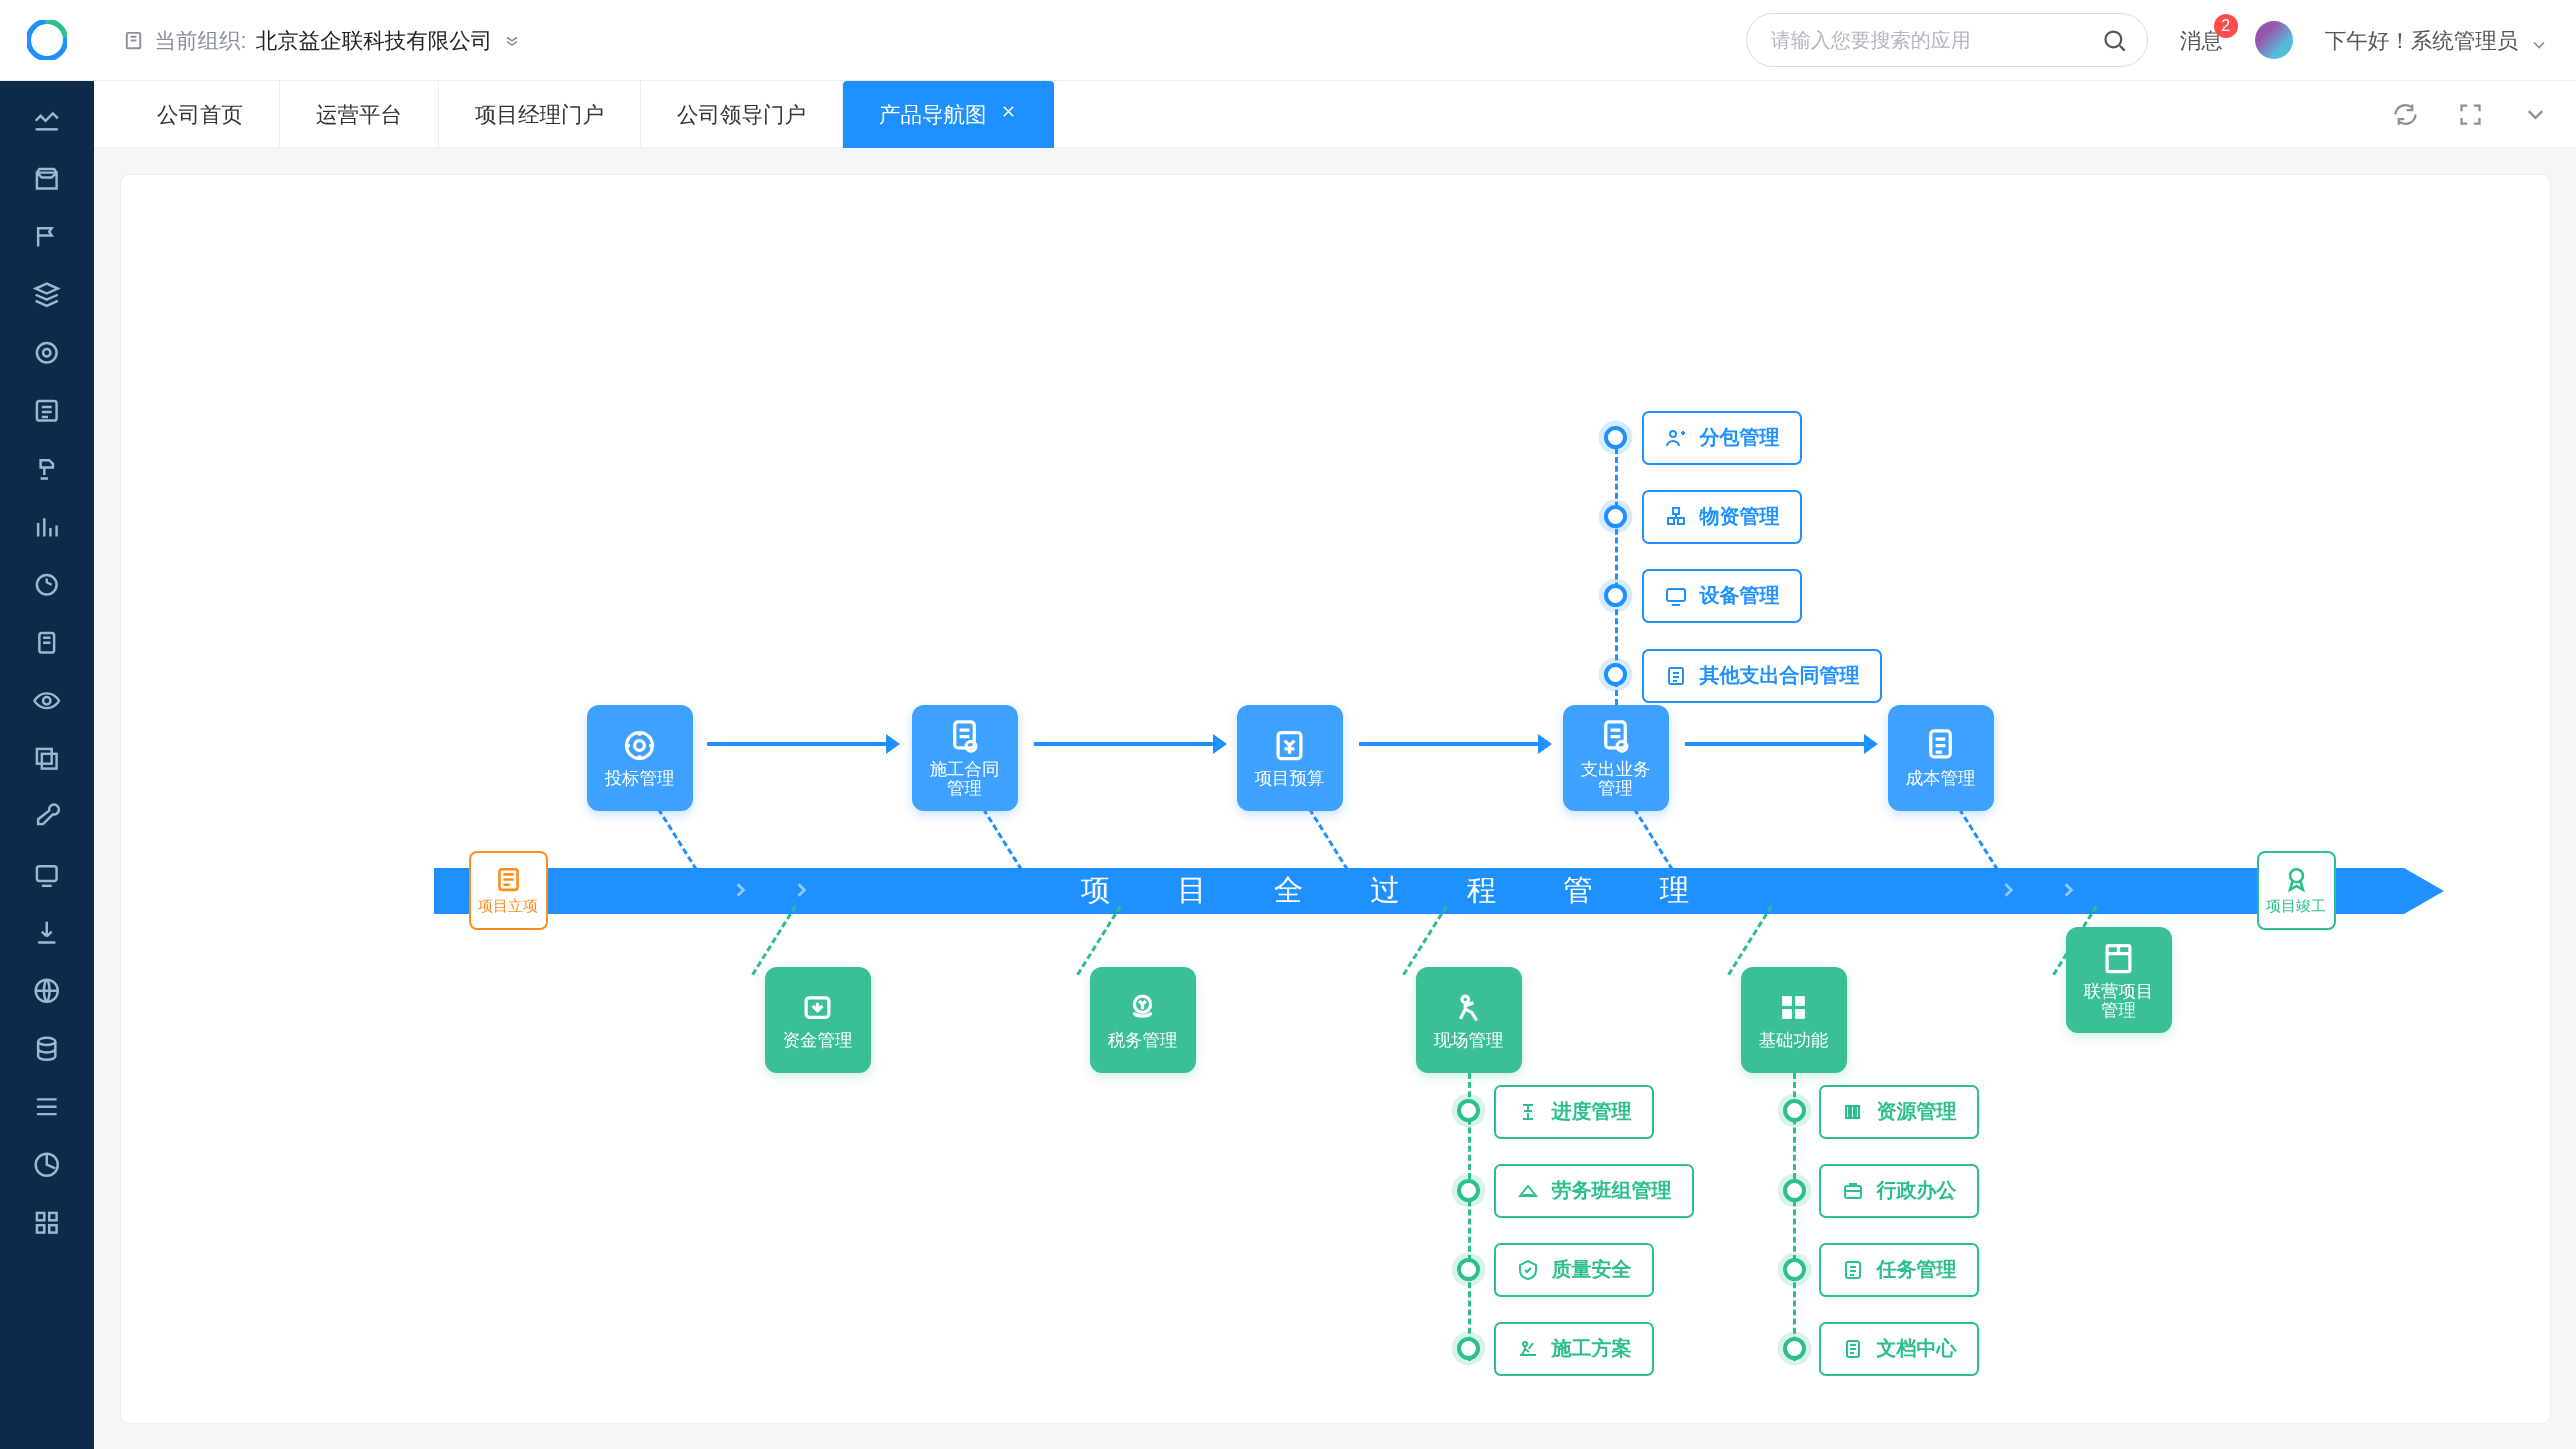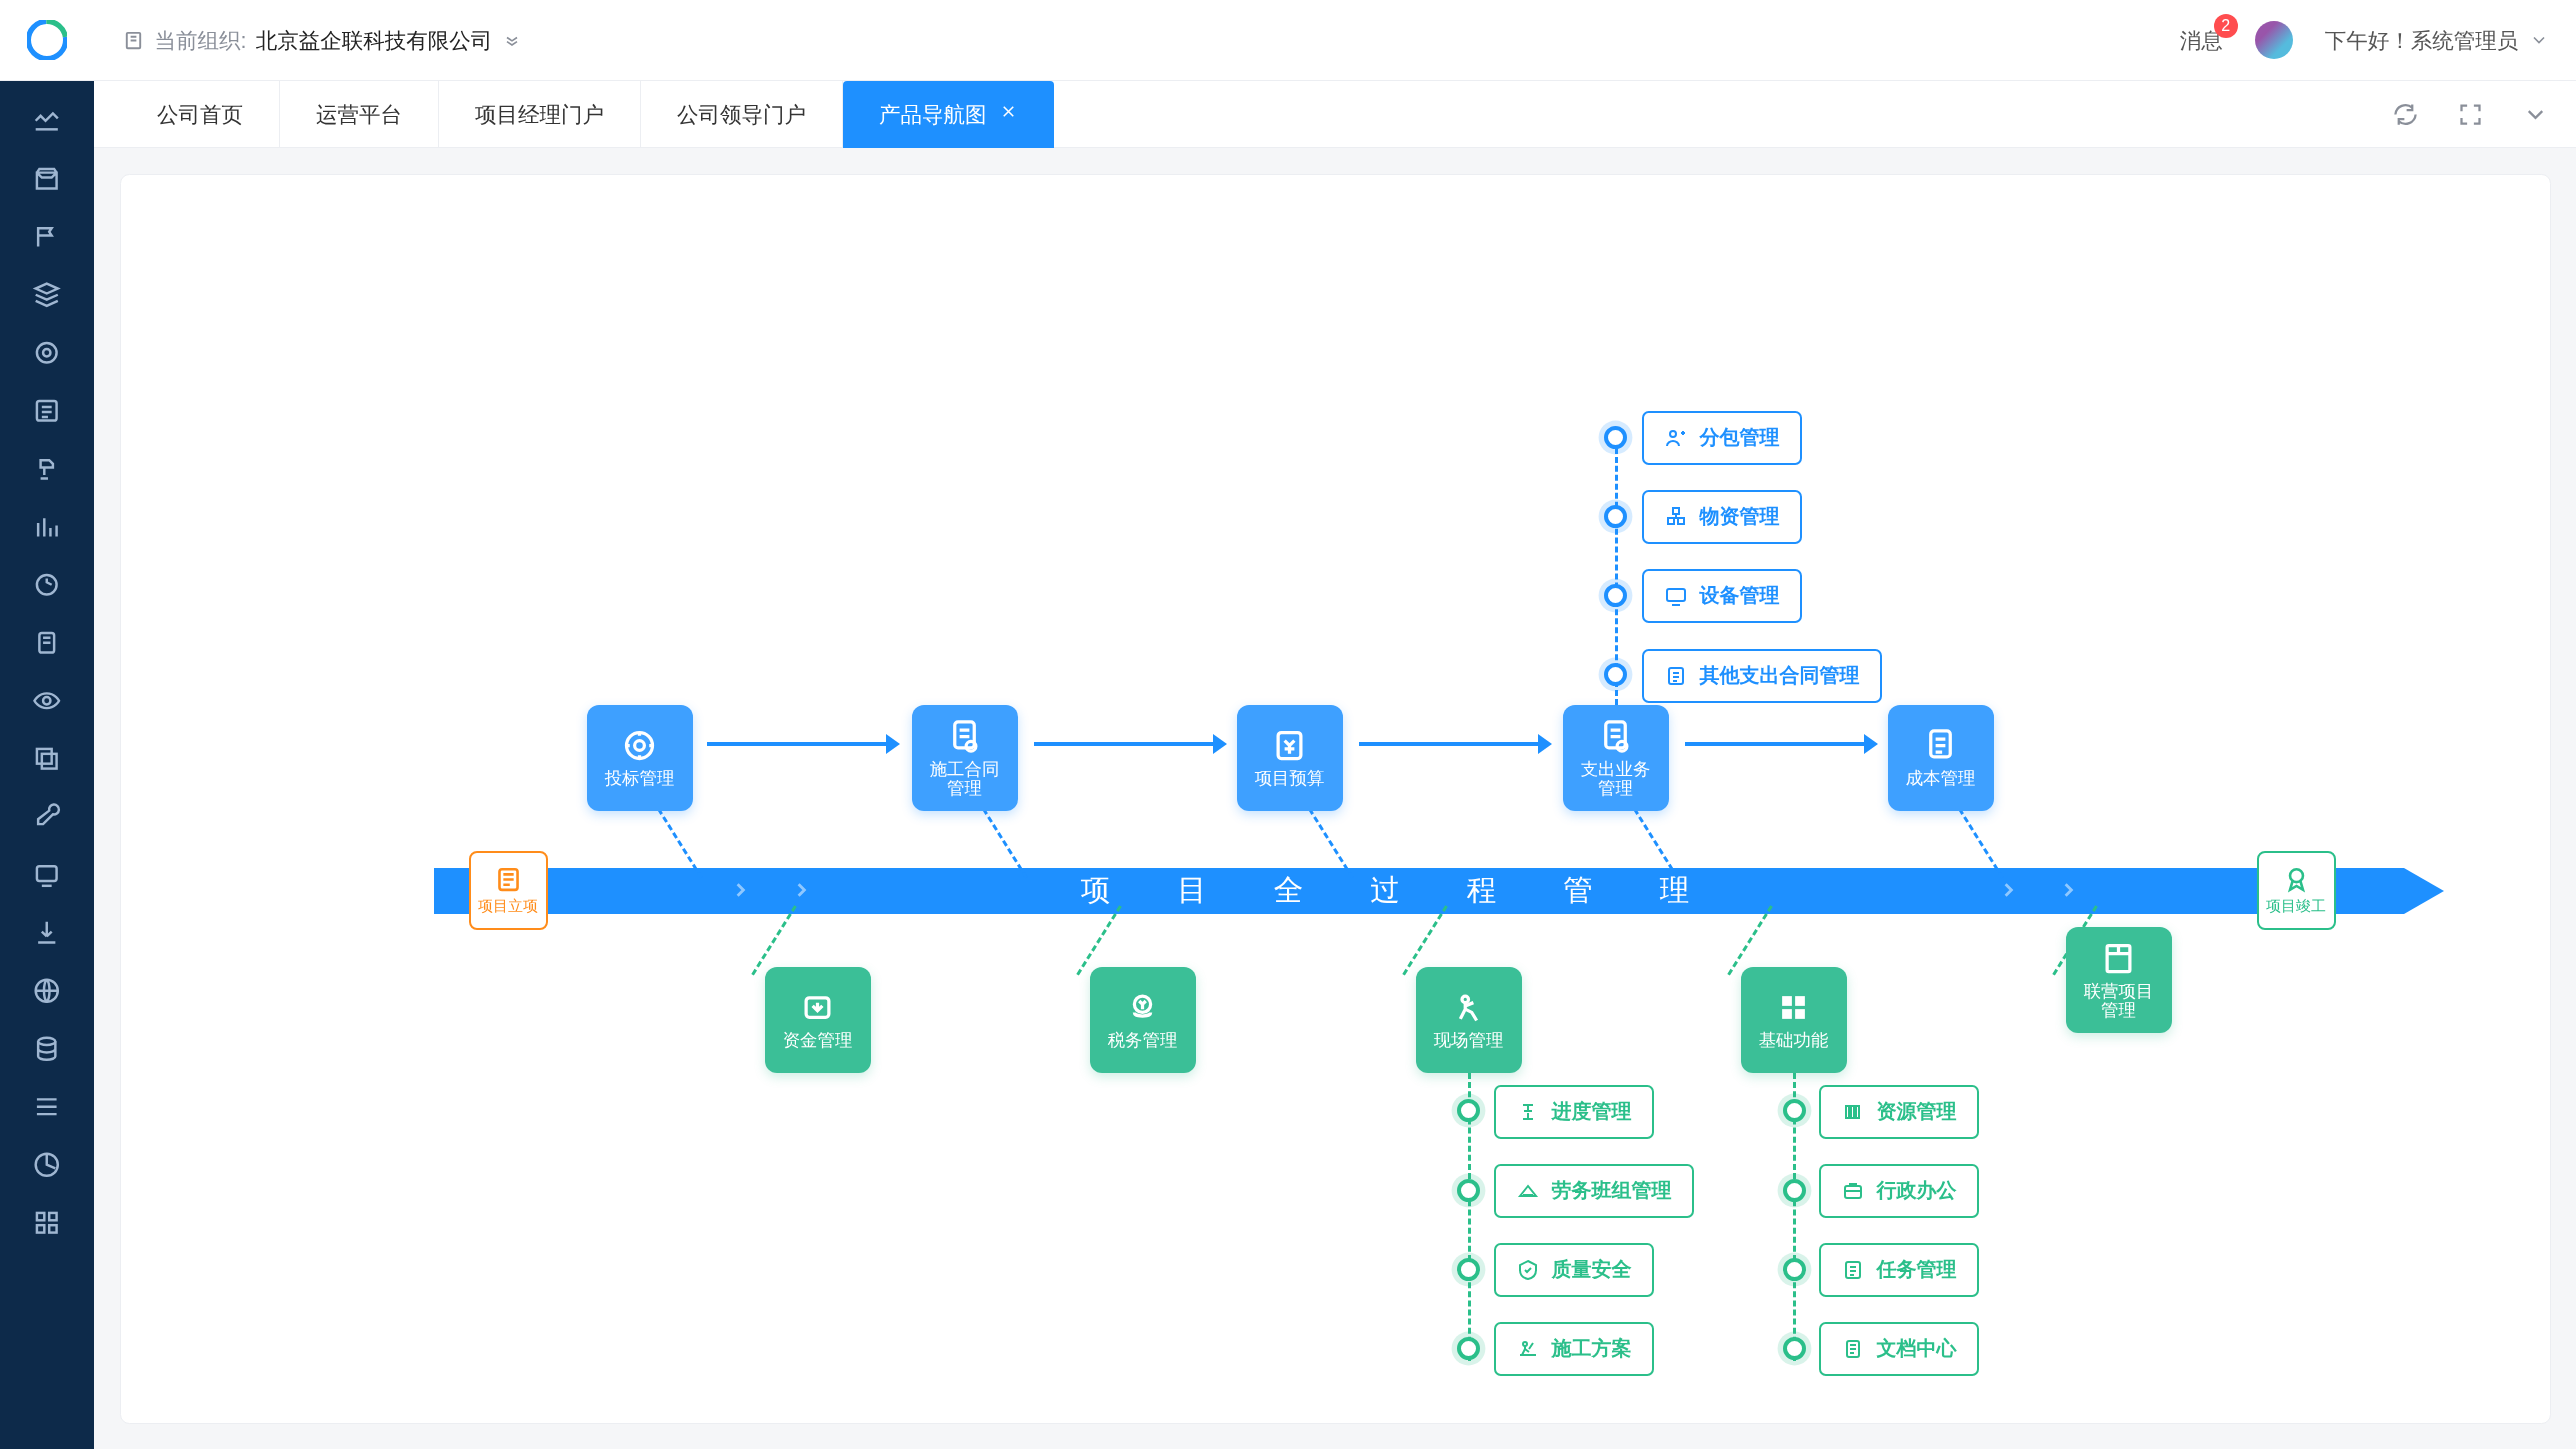--- a/index.html
+++ b/index.html
@@ -25,21 +25,21 @@
   font-size: 20px; color: #333;
 }
 .search input::placeholder { color: #b3b7c0; }
 .msg { position: relative; color: #555; font-size: 21.5px; }
 .msg .badge {
   position: absolute; top: -12px; right: -14.8px; min-width: 24px; height: 24px;
   border-radius: 12px; background: #ff4d4f; color: #fff; font-size: 16px;
   display: flex; align-items: center; justify-content: center; padding: 0 4px;
 }
 .avatar { width: 38px; height: 38px; border-radius: 50%; background: linear-gradient(135deg,#95a 30%,#5bd 70%); }
-.user-txt { color: #555; font-size: 21.5px; display: flex; align-items: center; gap: 10.7px; }
+.user-txt { color: #555; font-size: 21.5px; display: flex; align-items: flex-end; gap: 10.7px; }
 
 
 .sidebar {
   position: fixed; top: 81px; left: 0; bottom: 0; width: 94px;
   background: #0d2a4a; padding-top: 10.7px; z-index: 40;
 }
 .sidebar .si {
   height: 58px; display: flex; align-items: center; justify-content: center;
   color: #9fb6d1; cursor: pointer;
 }
@@ -170,20 +170,27 @@
         <path d="M9 8h6M9 12h6"></path>
       </svg>
     <span class="lbl">当前组织:</span>
     <span class="name">北京益企联科技有限公司</span>
     <svg width="20" height="20" viewBox="0 0 24 24" fill="none" stroke="#8a8f99" stroke-width="2">
         <path d="M6 9l6 4 6-4M6 14l6 4 6-4"></path>
       </svg>
   </div>
 
   <div class="header-right">
+    <div class="search">
+      <input placeholder="请输入您要搜索的应用" style="">
+      <svg width="27" height="27" viewBox="0 0 24 24" fill="none" stroke="#555" stroke-width="2">
+          <circle cx="11" cy="11" r="7"></circle>
+          <path d="M21 21l-4.3-4.3"></path>
+        </svg>
+    </div>
     <div class="msg">
       <span>消息</span>
       <span class="badge">2</span>
     </div>
     <div class="avatar"></div>
     <div class="user-txt">
       <span>下午好！系统管理员</span>
       <svg width="20" height="20" viewBox="0 0 24 24" fill="none" stroke="#8a8f99" stroke-width="2">
           <path d="M6 9l6 6 6-6"></path>
         </svg>

